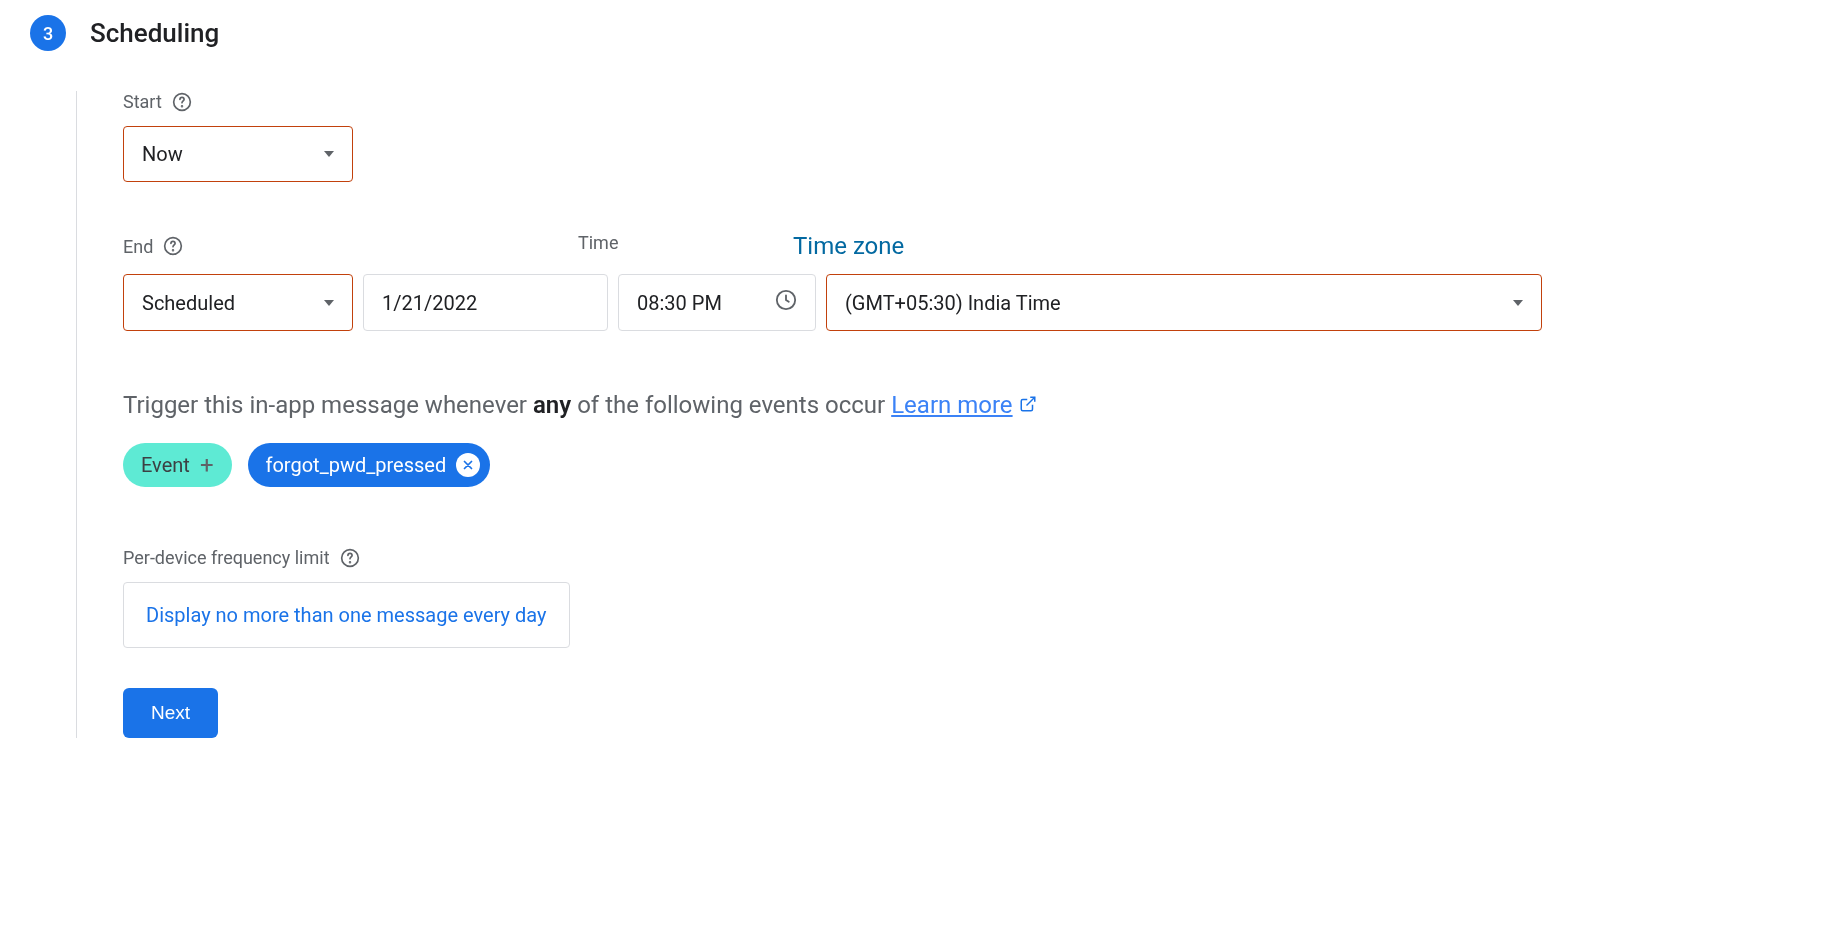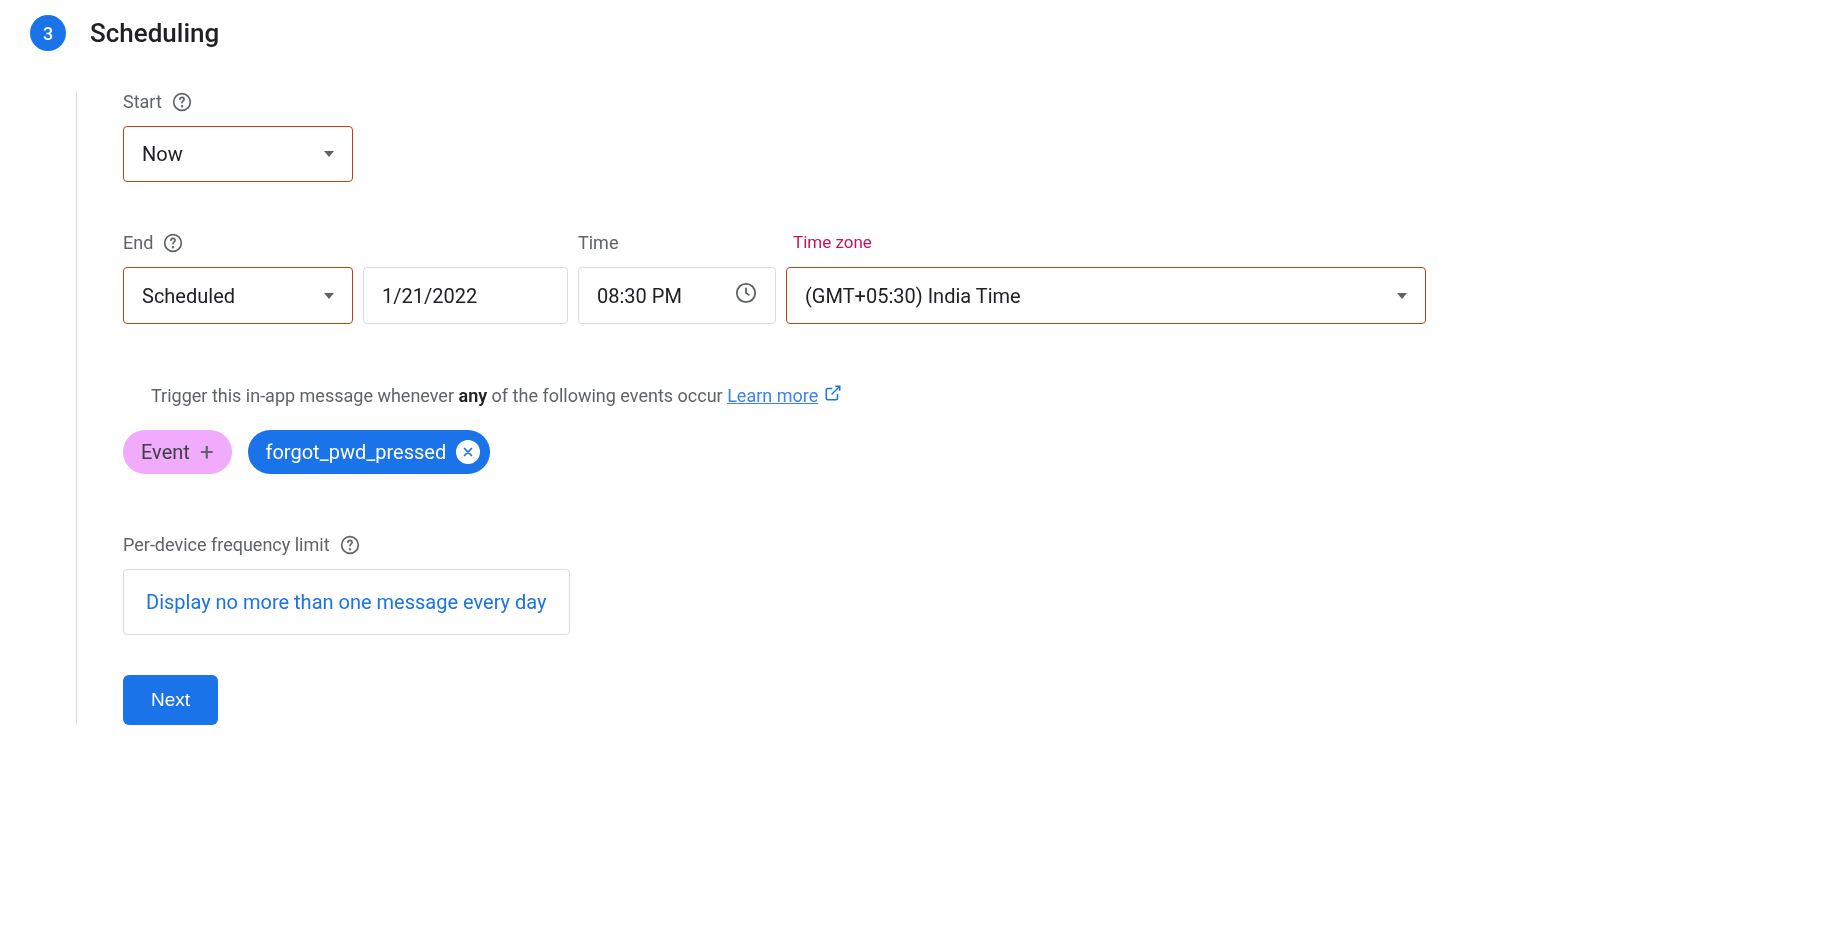--- a/index.html
+++ b/index.html
@@ -105,61 +105,60 @@
     }
     .label-date {
       width: 205px;
     }
     .label-time {
       width: 205px;
       font-size: 18px;
       color: #5f6368;
     }
     .label-tz {
-      font-size: 17px;
-      color: #be185d;
+      font-size: 24px;
+      color: #0369a1;
     }
     .end-row-inputs {
       display: flex;
       gap: 10px;
     }
     .input-box {
       border: 1px solid #dadce0;
       border-radius: 4px;
       padding: 14px 18px;
       font-size: 20px;
       color: #202124;
       background: #fff;
       min-height: 56px;
       display: flex;
       align-items: center;
     }
     .date-input {
-      width: 205px;
+      width: 245px;
     }
     .time-input {
       width: 198px;
       justify-content: space-between;
     }
     .tz-select {
-      width: 640px;
+      width: 716px;
       justify-content: space-between;
     }
     .clock-icon svg {
       stroke: #5f6368;
       fill: none;
     }
     .trigger-section {
       margin-bottom: 60px;
     }
     .trigger-text {
-      font-size: 18px;
+      font-size: 24px;
       color: #5f6368;
       margin-bottom: 24px;
-      margin-left: 28px;
     }
     .trigger-text .bold {
       font-weight: 600;
       color: #202124;
     }
     .learn-more {
       color: #3b82f6;
       text-decoration: underline;
       cursor: pointer;
       display: inline-flex;
@@ -178,21 +177,21 @@
     .chip {
       border-radius: 24px;
       padding: 10px 18px;
       font-size: 20px;
       display: flex;
       align-items: center;
       gap: 10px;
       cursor: pointer;
     }
     .chip-gray {
-      background: #f0abfc;
+      background: #5eead4;
       color: #3c4043;
       justify-content: center;
     }
     .chip-blue {
       background: #1a73e8;
       color: #fff;
       padding-right: 10px;
     }
     .plus-icon {
       font-size: 24px;

